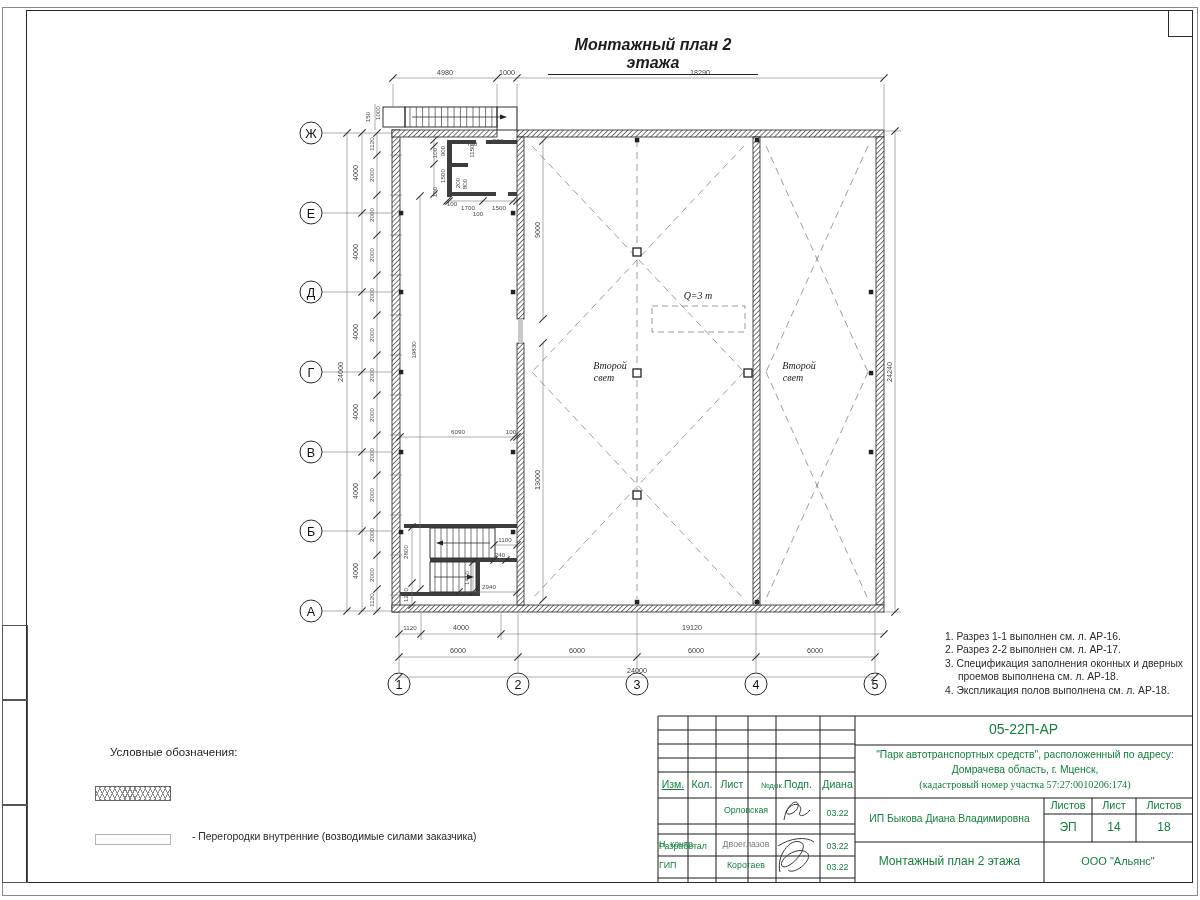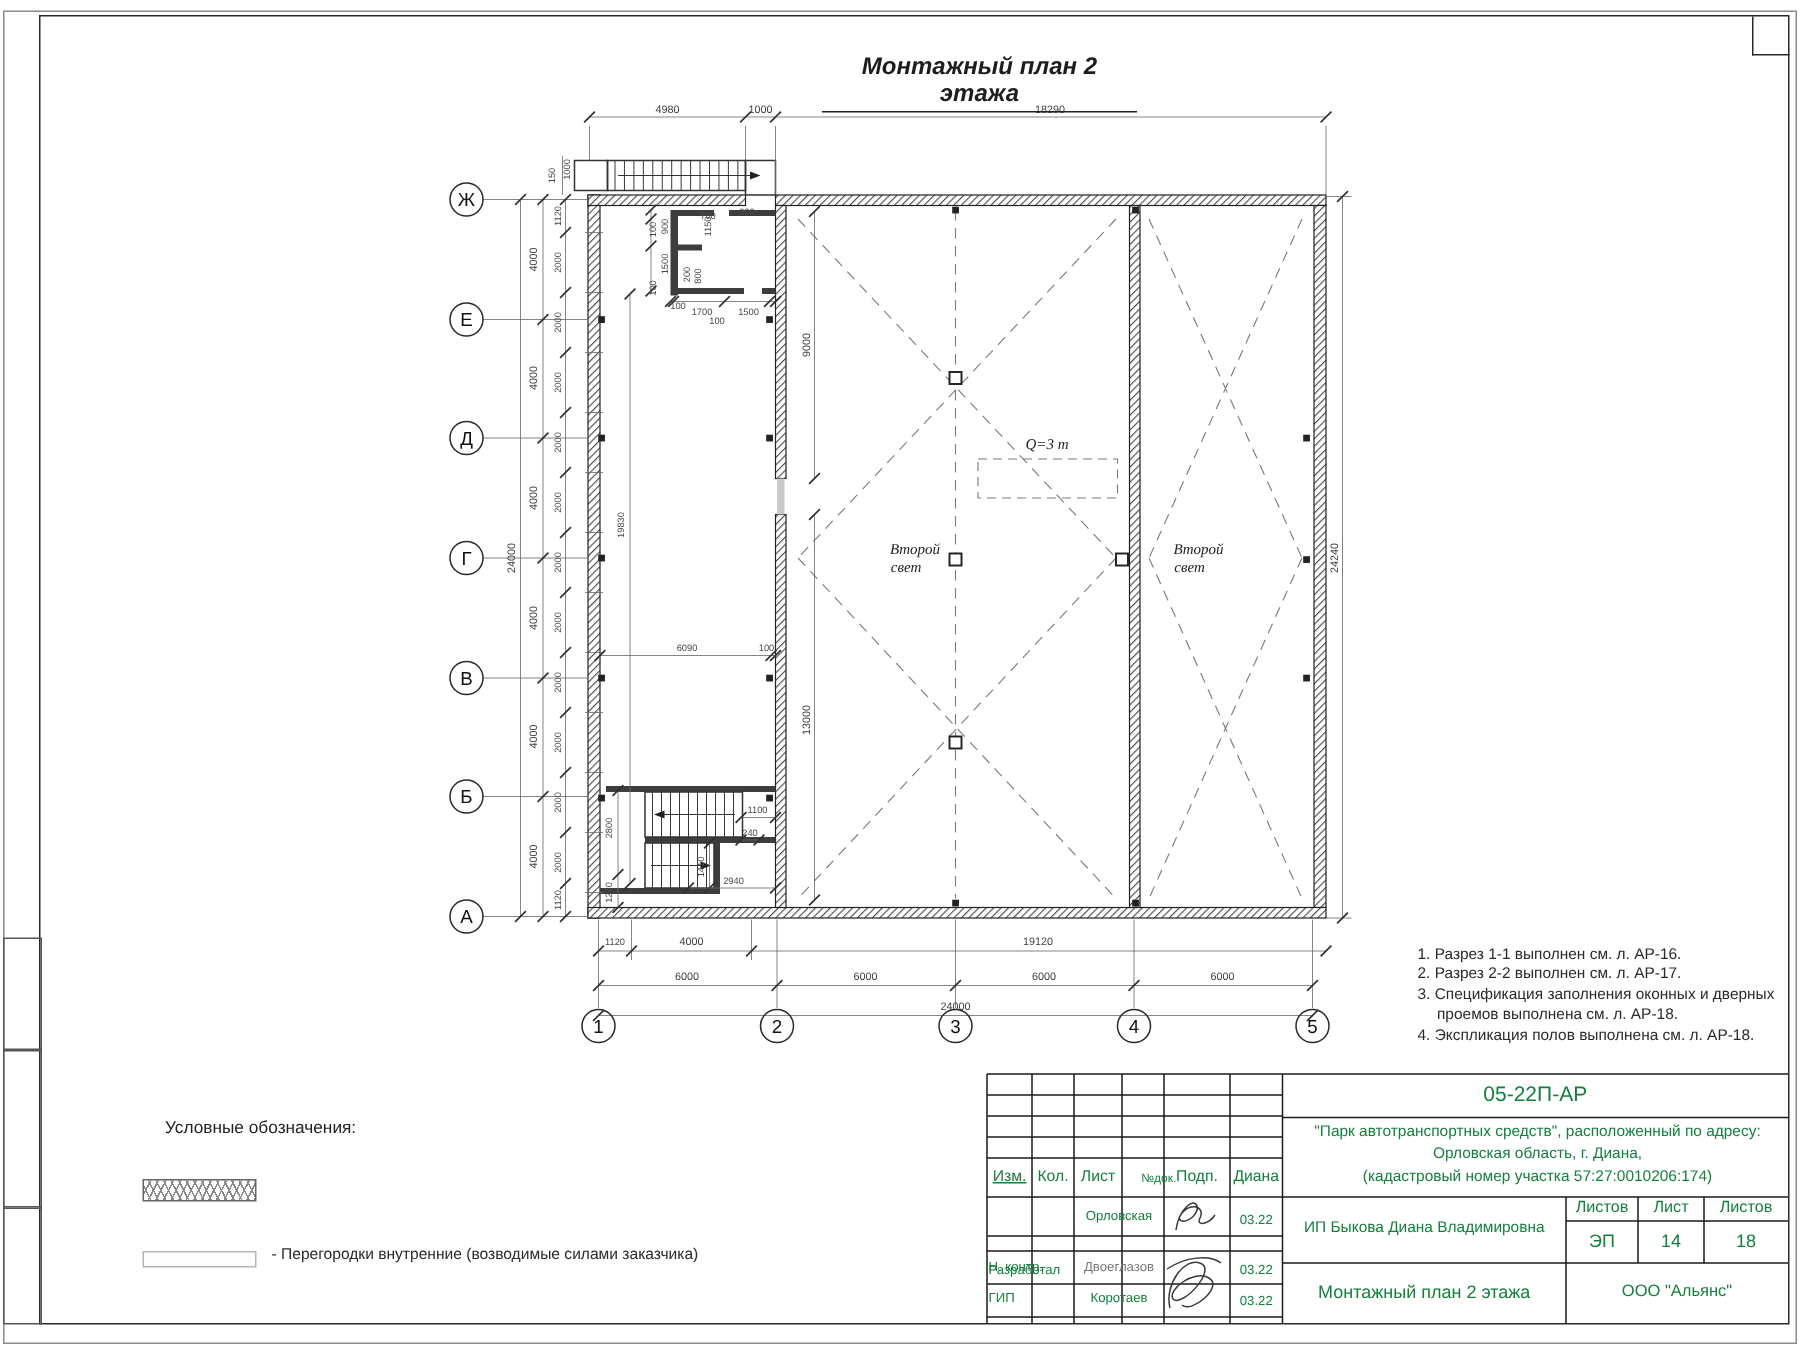--- a/index.html
+++ b/index.html
@@ -43,21 +43,21 @@
   #notes{left:945px;top:630px;width:258px;font-size:10.3px;line-height:1.3;color:#2a2a2a;}
   #notes div{padding-left:13px;text-indent:-13px;}
   
   #legend-title{left:110px;top:746px;font-size:11.5px;color:#222;}
   .sw1{left:95px;top:786px;width:74px;height:13px;border:1px solid #666;
        background-image:repeating-linear-gradient(63deg,transparent 0 3.5px,#8a8a8a 3.5px 4.5px),
                         repeating-linear-gradient(117deg,transparent 0 3.5px,#8a8a8a 3.5px 4.5px);}
   .sw2{left:95px;top:834px;width:74px;height:9px;border:1px solid #b5b5b5;background:#fdfdfd;}
   #legend-i1{left:181px;top:783px;width:330px;font-size:10.4px;line-height:1.35;color:#2a2a2a;}
   #legend-i1 .l2{margin-left:10px;}
-  #legend-i2{left:181px;top:831px;width:400px;font-size:10.4px;color:#2a2a2a;}
+  #legend-i2{left:192px;top:831px;width:400px;font-size:10.4px;color:#2a2a2a;}
   
   .tb-text{position:absolute;text-align:center;color:#15803d;}
 </style>
 </head>
 <body>
 <div id="sheet">
 
   <div class="abs" id="paper-edge"></div>
   <div class="abs" id="inner-frame"></div>
   <div class="abs" id="corner-box"></div>
@@ -409,22 +409,22 @@
     <div>4. Экспликация полов выполнена см. л. АР-18.</div>
   </div>
 
   <div class="abs" id="legend-title">Условные обозначения:</div>
   <div class="abs sw1"></div>
   <div class="abs sw2"></div>
   <div class="abs" id="legend-i2">- Перегородки внутренние (возводимые силами заказчика)</div>
 
   <div class="tb-text" style="left:855px;top:721px;width:337px;font-size:14px;">05-22П-АР</div>
   <div class="tb-text" style="left:858px;top:749px;width:334px;font-size:10.3px;">"Парк автотранспортных средств",  расположенный по адресу:</div>
-  <div class="tb-text" style="left:858px;top:764px;width:334px;font-size:10.3px;">Орловская область, г. Диана,</div>
-  <div class="tb-text" style="left:858px;top:779px;width:334px;font-size:10.3px;">(кадастровый номер участка 57:27:0010206:174)</div>
+  <div class="tb-text" style="left:858px;top:764px;width:334px;font-size:10.3px;">Домрачева область, г. Мценск,</div>
+  <div class="tb-text" style="left:858px;top:779px;width:334px;font-size:10.3px;font-family:Liberation Serif, serif;">(кадастровый номер участка 57:27:0010206:174)</div>
 
   <div class="tb-text" style="left:658px;top:778px;width:30px;font-size:10.5px;text-decoration:underline;">Изм.</div>
   <div class="tb-text" style="left:688px;top:778px;width:28px;font-size:10.5px;">Кол.</div>
   <div class="tb-text" style="left:716px;top:778px;width:32px;font-size:10.5px;">Лист</div>
   <div class="tb-text" style="left:748px;top:781px;width:49px;font-size:8px;">№док.</div>
   <div class="tb-text" style="left:776px;top:778px;width:44px;font-size:10.5px;">Подп.</div>
   <div class="tb-text" style="left:820px;top:778px;width:35px;font-size:10.5px;">Диана</div>
 
   <div class="tb-text" style="left:659px;top:805px;width:57px;font-size:8.8px;text-align:left;margin-top:36px;">Разработал</div>
   <div class="tb-text" style="left:716px;top:805px;width:60px;font-size:8.8px;">Орловская</div>

